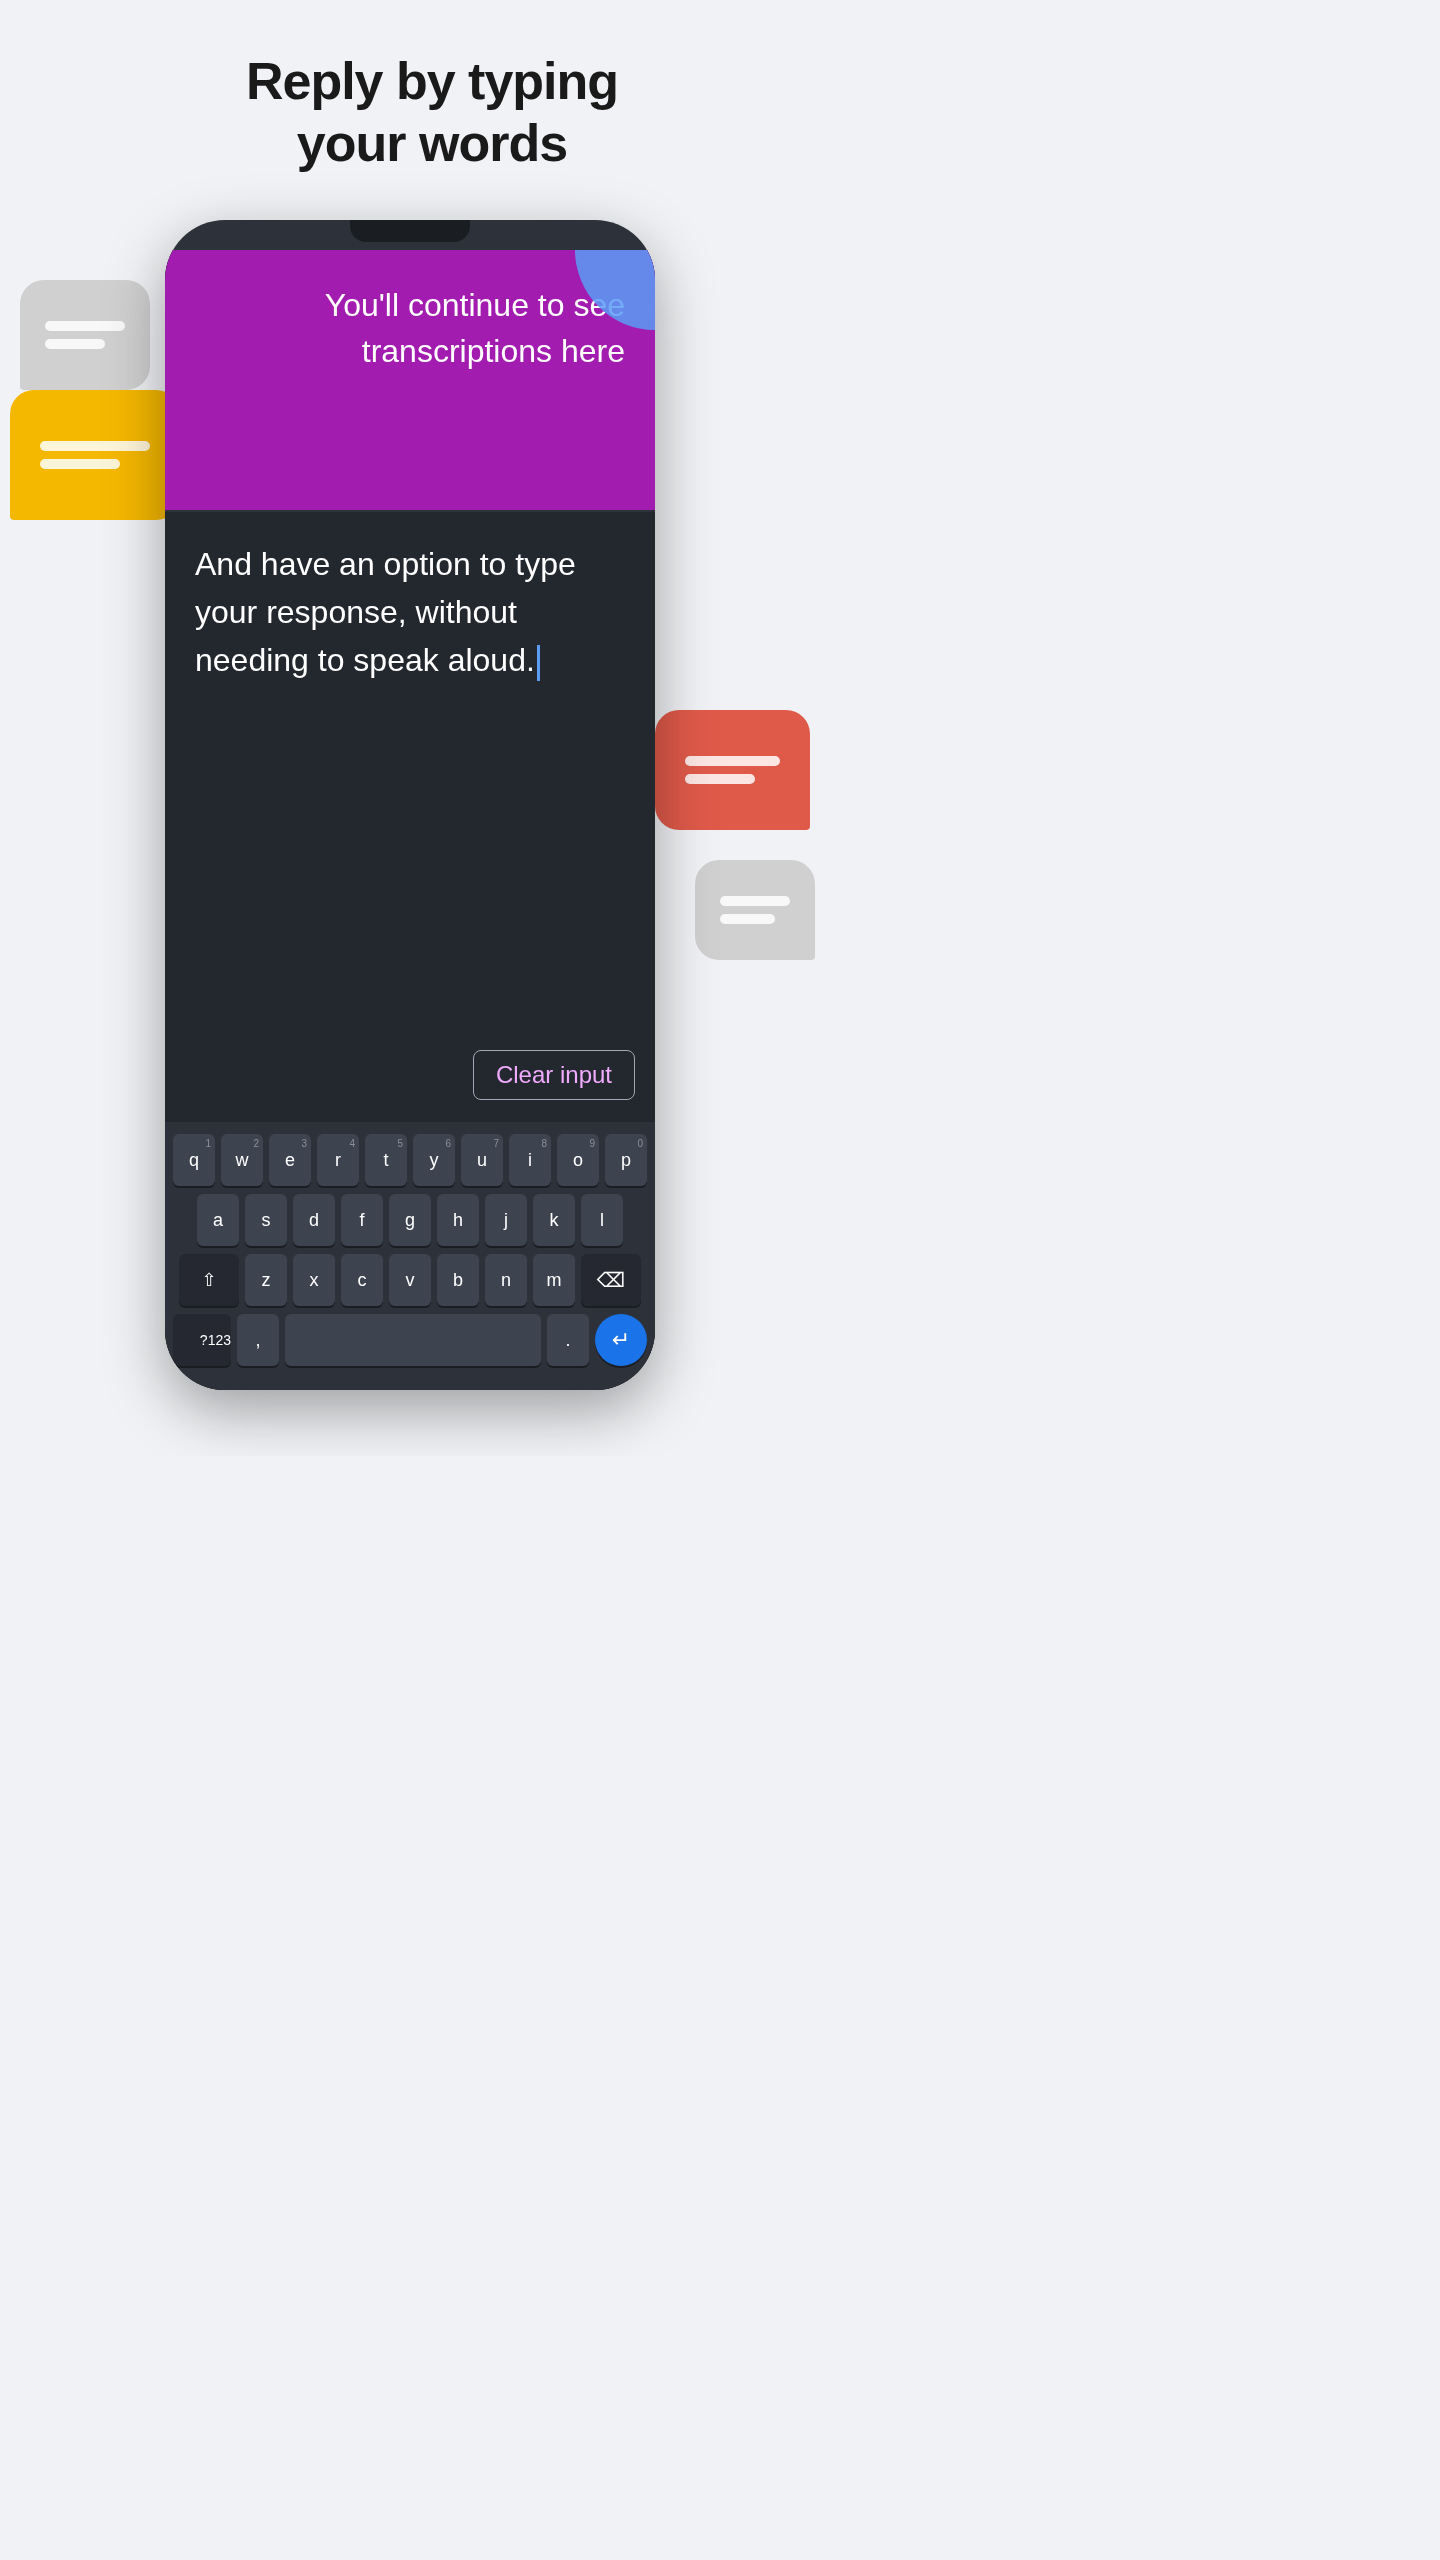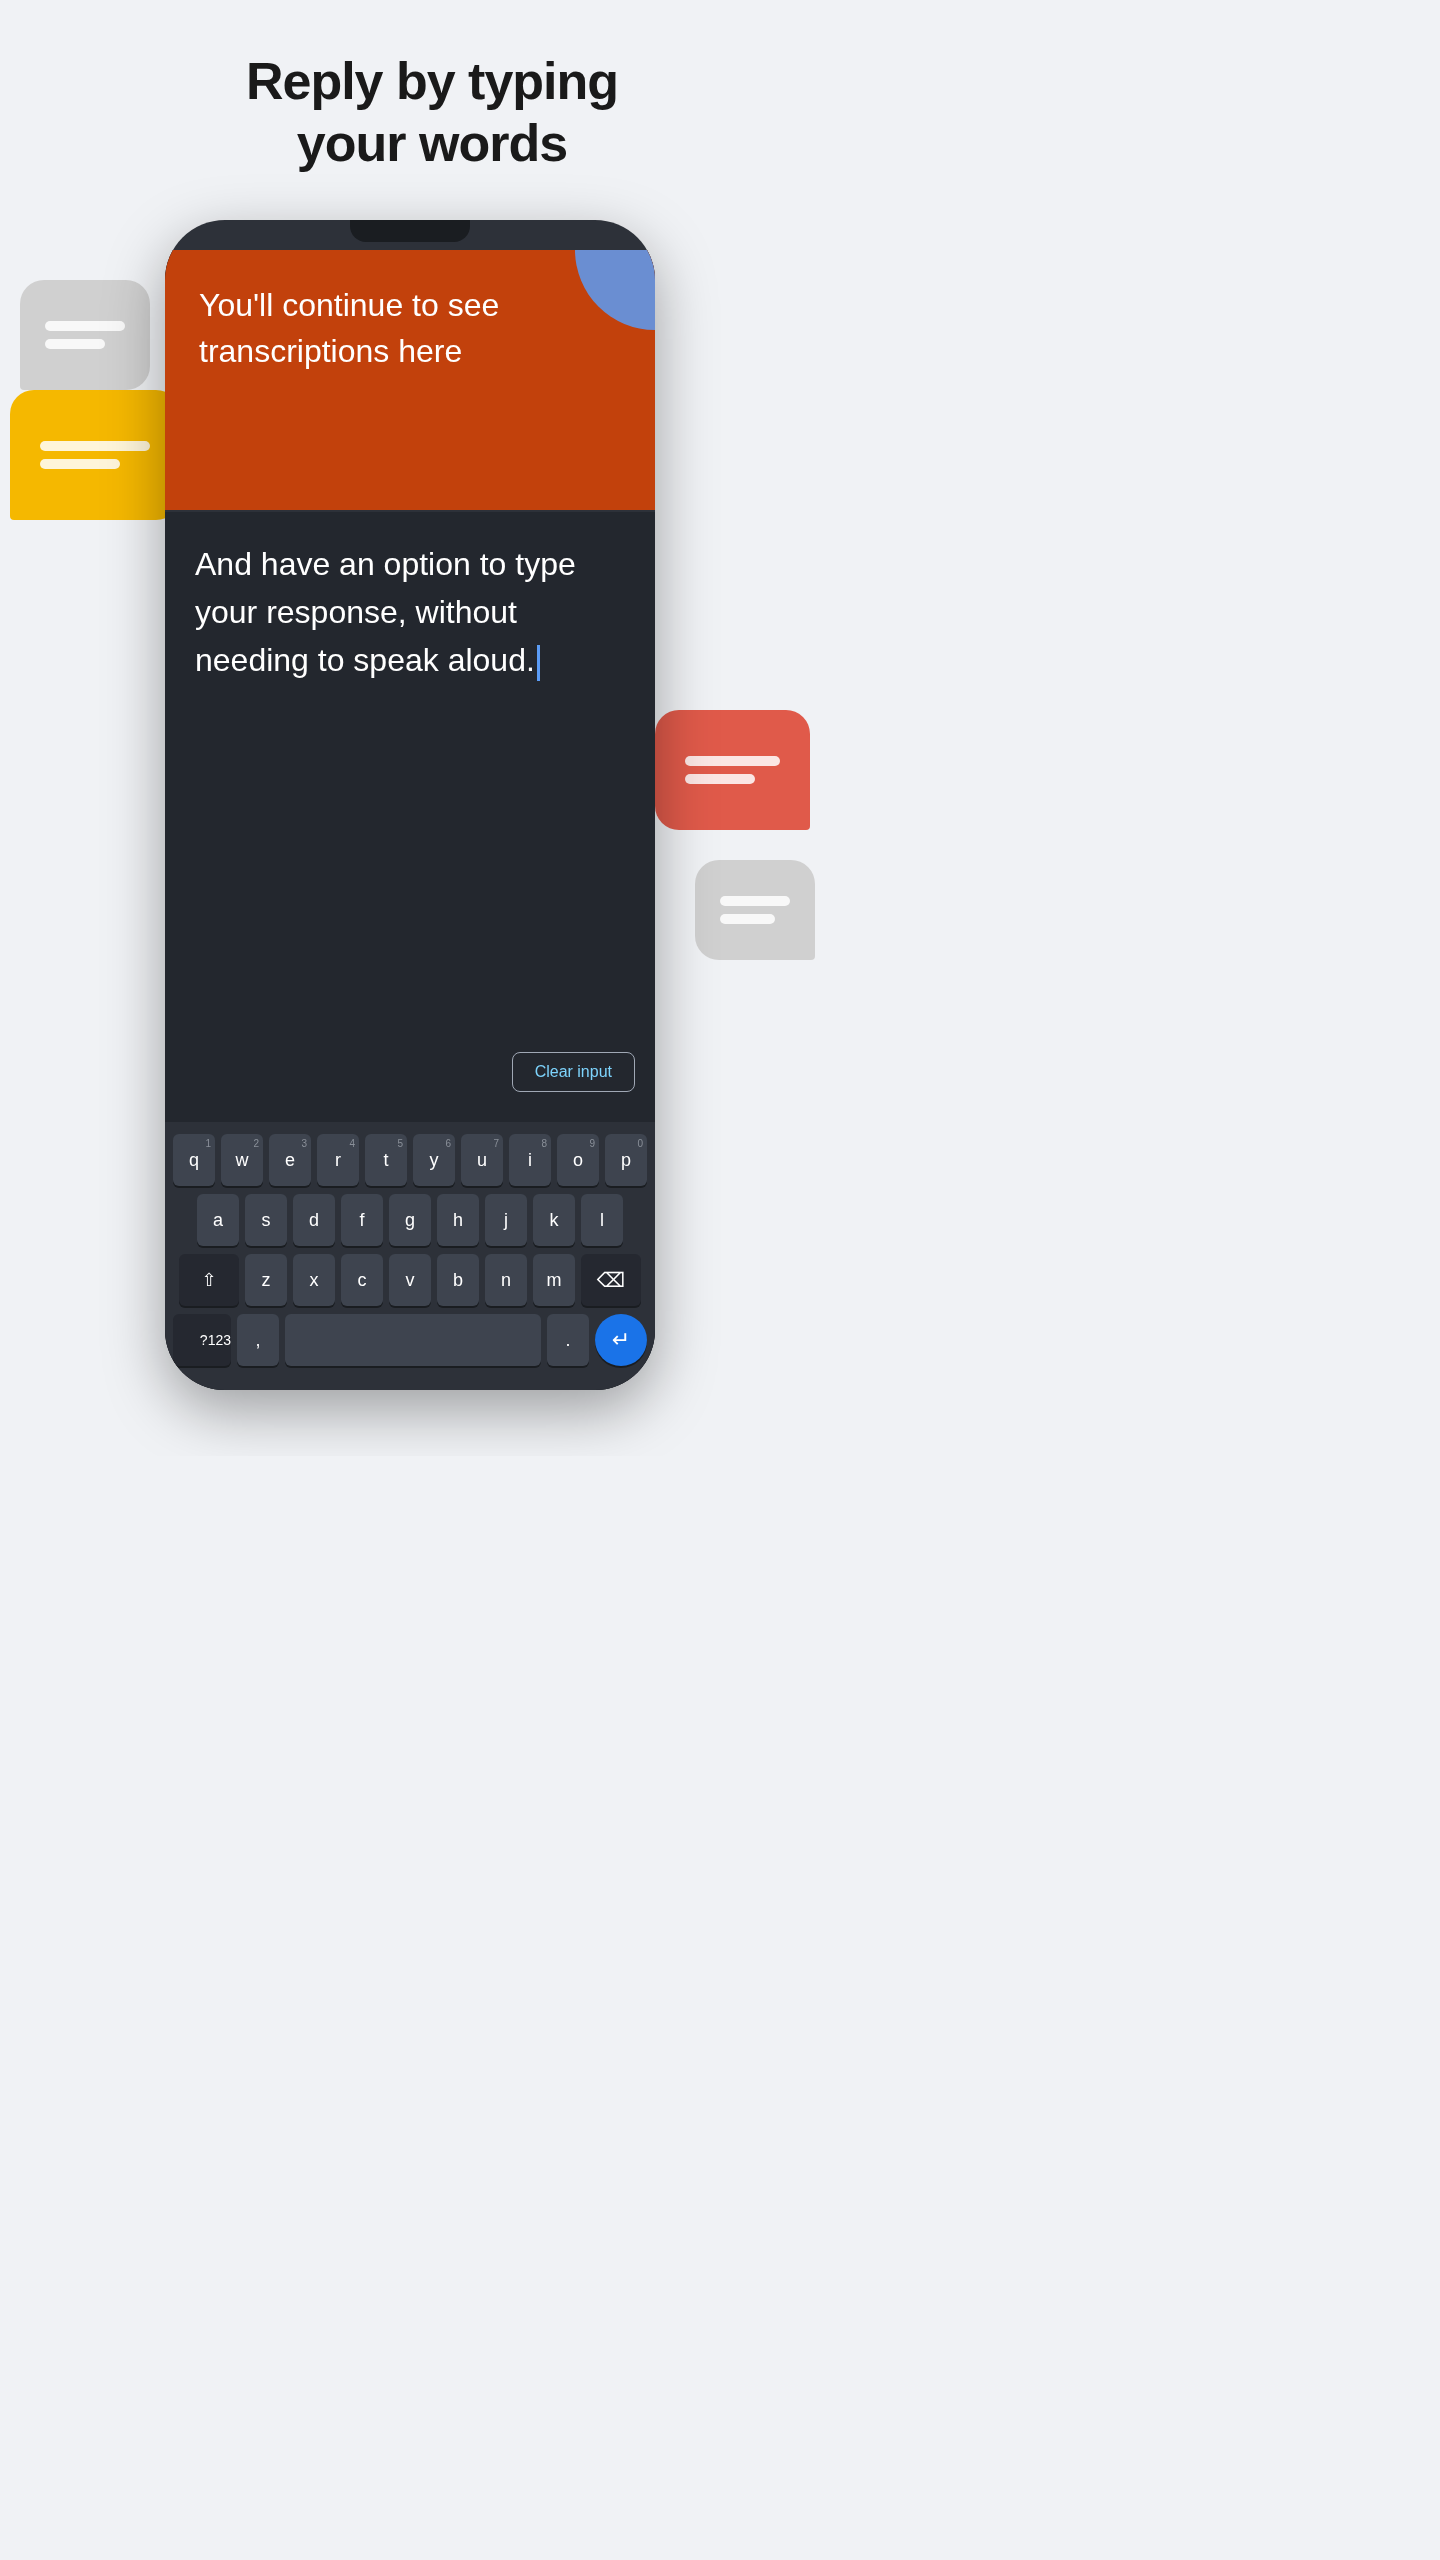--- a/index.html
+++ b/index.html
@@ -117,25 +117,26 @@
       background: #1c1f25;
       height: calc(100% - 30px);
       margin-top: 8px;
       display: flex;
       flex-direction: column;
       overflow: hidden;
     }
 
     
     .transcription-area {
-      background: #c2410c;
-      padding: 32px 30px 30px 34px;
+      background: #a21caf;
+      padding: 32px 30px 30px 12px;
       position: relative;
       min-height: 260px;
       flex-shrink: 0;
+      text-align: right;
     }
 
     
     .blue-accent {
       position: absolute;
       top: 0;
       right: 0;
       width: 80px;
       height: 80px;
       background: #5b9cf6;
@@ -181,26 +182,26 @@
       background: #5b9cf6;
       vertical-align: middle;
       margin-left: 2px;
     }
 
     
     .clear-input-btn {
       align-self: flex-end;
       border: 1.5px solid #a0a8b5;
       background: transparent;
-      color: #7dd3fc;
-      font-size: 16px;
+      color: #f0abfc;
+      font-size: 24px;
       padding: 10px 22px;
       border-radius: 8px;
       cursor: pointer;
-      margin-bottom: 10px;
+      margin-bottom: 2px;
     }
 
     
     .keyboard {
       background: #2d3139;
       padding: 12px 8px 16px 8px;
       flex-shrink: 0;
     }
 
     .key-row {

